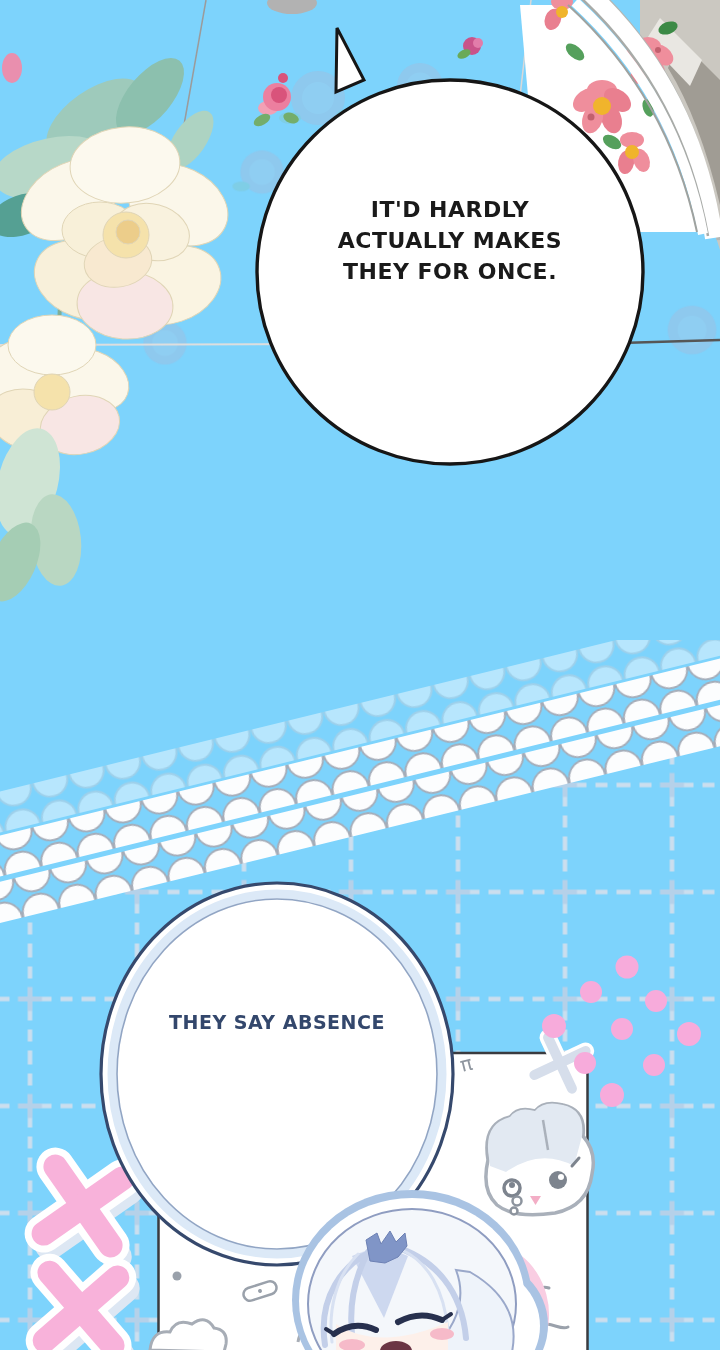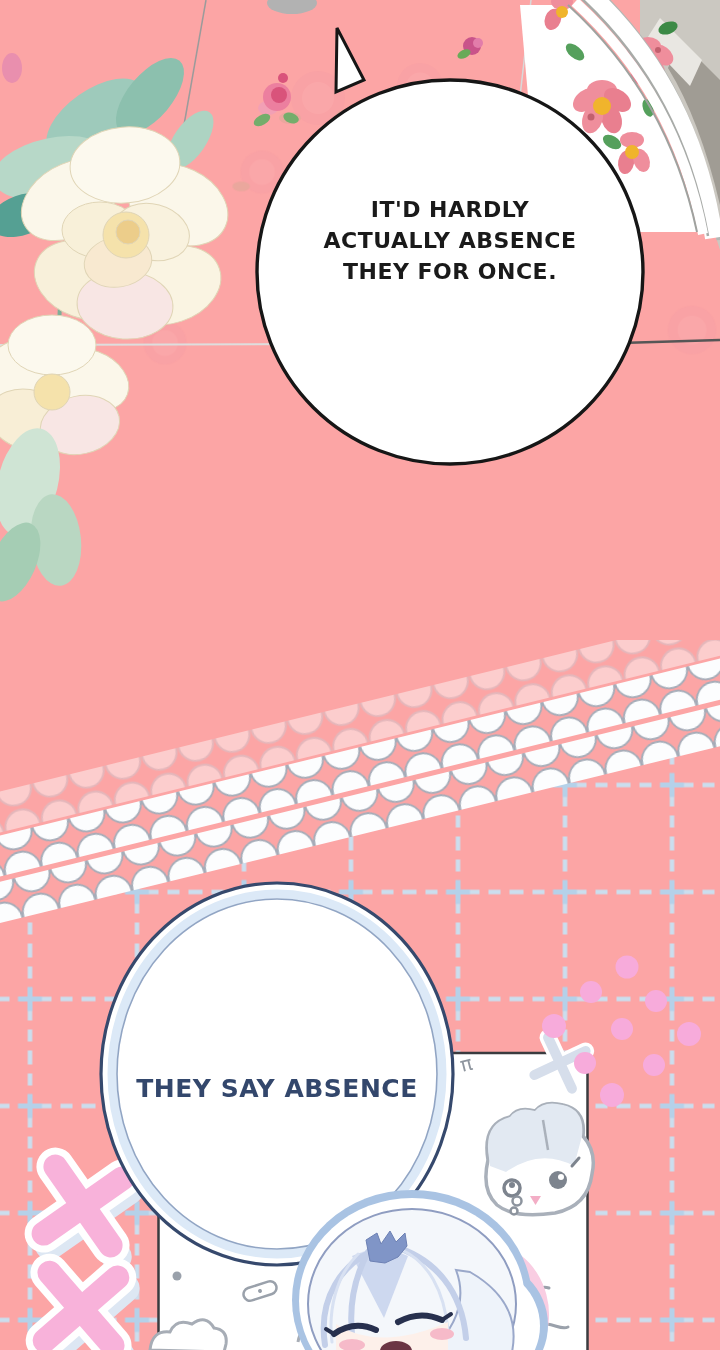--- a/index.html
+++ b/index.html
@@ -1,21 +1,21 @@
 <!DOCTYPE html>
 <html><head>
 <meta charset="utf-8">
 <style>
   html,body{margin:0;padding:0;background:#fff;}
-  #stage{position:relative;width:720px;height:1350px;overflow:hidden;background:#fca5a5;
+  #stage{position:relative;width:720px;height:1350px;overflow:hidden;background:#7dd3fc;
          font-family:"DejaVu Sans",sans-serif;}
   .abs{position:absolute;left:0;top:0;}
   .btxt{position:absolute;text-align:center;font-weight:700;letter-spacing:.5px;}
   .b1{left:250px;top:194px;width:400px;font-size:22px;line-height:31px;color:#1a1a1a;}
-  .b2{left:77px;top:1073px;width:400px;font-size:25px;line-height:31px;color:#33476c;}
+  .b2{left:77px;top:1007px;width:400px;font-size:19px;line-height:31px;color:#33476c;}
   .btxt div{white-space:nowrap;}
 </style>
 </head>
 <body>
 
 <div id="stage">
 
   <svg class="abs" width="720" height="640" viewBox="0 0 720 640">
 
     <g>
@@ -179,21 +179,21 @@
     </g>
 
     <g>
       <path d="M337,28 L364,80 L336,92 Z" fill="#ffffff" stroke="#161616" stroke-width="3"></path>
       <ellipse cx="450" cy="272" rx="193" ry="192" fill="#ffffff" stroke="#161616" stroke-width="3.4"></ellipse>
     </g>
   </svg>
 
   <div class="btxt b1">
     <div>IT'D HARDLY</div>
-    <div>ACTUALLY ABSENCE</div>
+    <div>ACTUALLY MAKES</div>
     <div>THEY FOR ONCE.</div>
   </div>
 
   <svg class="abs" style="top:640px" width="720" height="710" viewBox="0 640 720 710">
     <defs>
       <pattern id="pp" width="37.5" height="40" patternUnits="userSpaceOnUse">
         <circle cx="18.75" cy="20" r="18.2" fill="#fcfdfe" stroke="#a5acb8" stroke-width="2"></circle>
       </pattern>
       <pattern id="ppf" width="37.5" height="40" patternUnits="userSpaceOnUse">
         <circle cx="18.75" cy="20" r="17.5" fill="#fdfefe" stroke="#c6ccd5" stroke-width="2"></circle>

